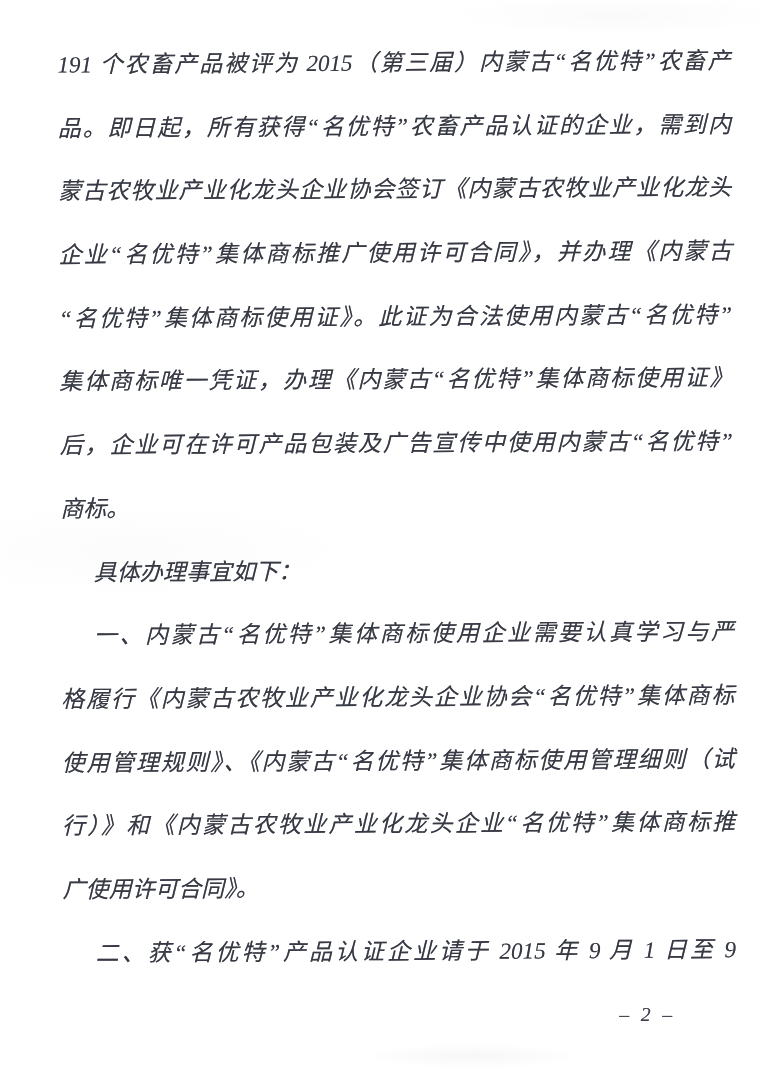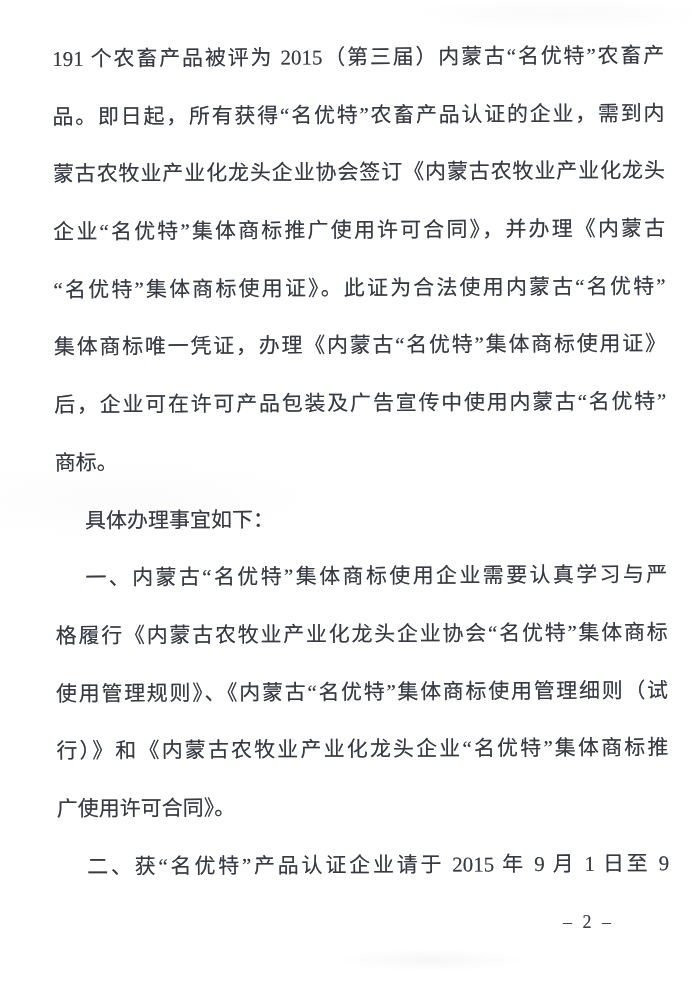--- a/index.html
+++ b/index.html
@@ -12,20 +12,21 @@
     width: 692px;
     height: 984px;
     margin: 0 auto;
     background:
       radial-gradient(ellipse 140px 16px at 430px 960px, rgba(150,150,155,0.08), transparent 70%),
       radial-gradient(ellipse 220px 26px at 560px 14px, rgba(160,160,165,0.05), transparent 70%),
       radial-gradient(ellipse 300px 60px at 120px 500px, rgba(170,170,175,0.04), transparent 70%),
       #ffffff;
     overflow: hidden;
     font-family: "Liberation Serif", "DejaVu Serif", serif;
+    font-style: italic;
   }
   .body-text {
     position: absolute;
     left: 52px;
     top: 31px;
     width: 612px;
     font-size: 21px;
     color: #373a44;
     transform: rotate(-0.35deg);
     transform-origin: 0 0;

